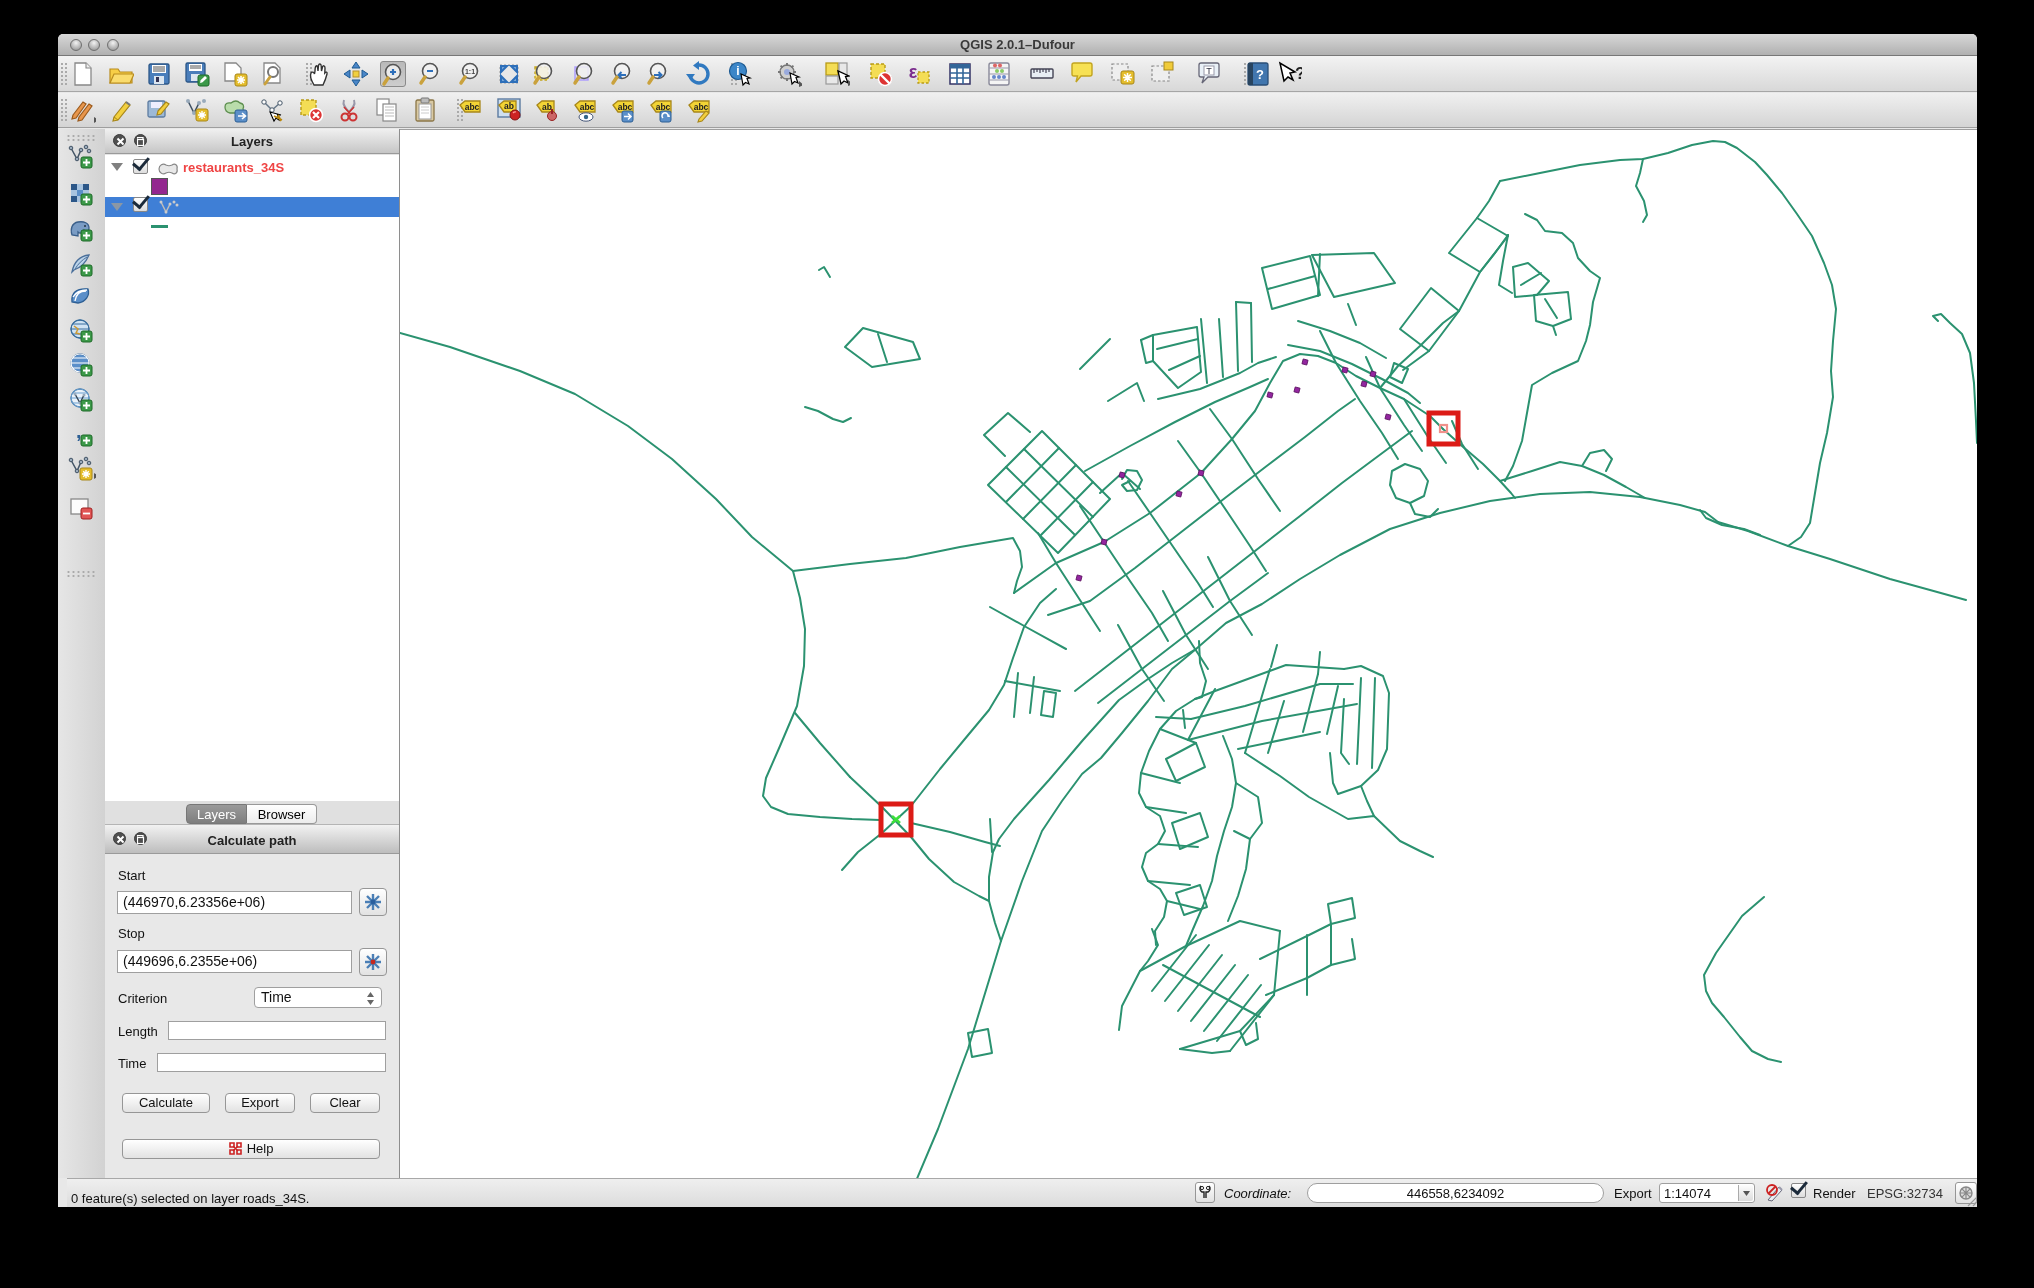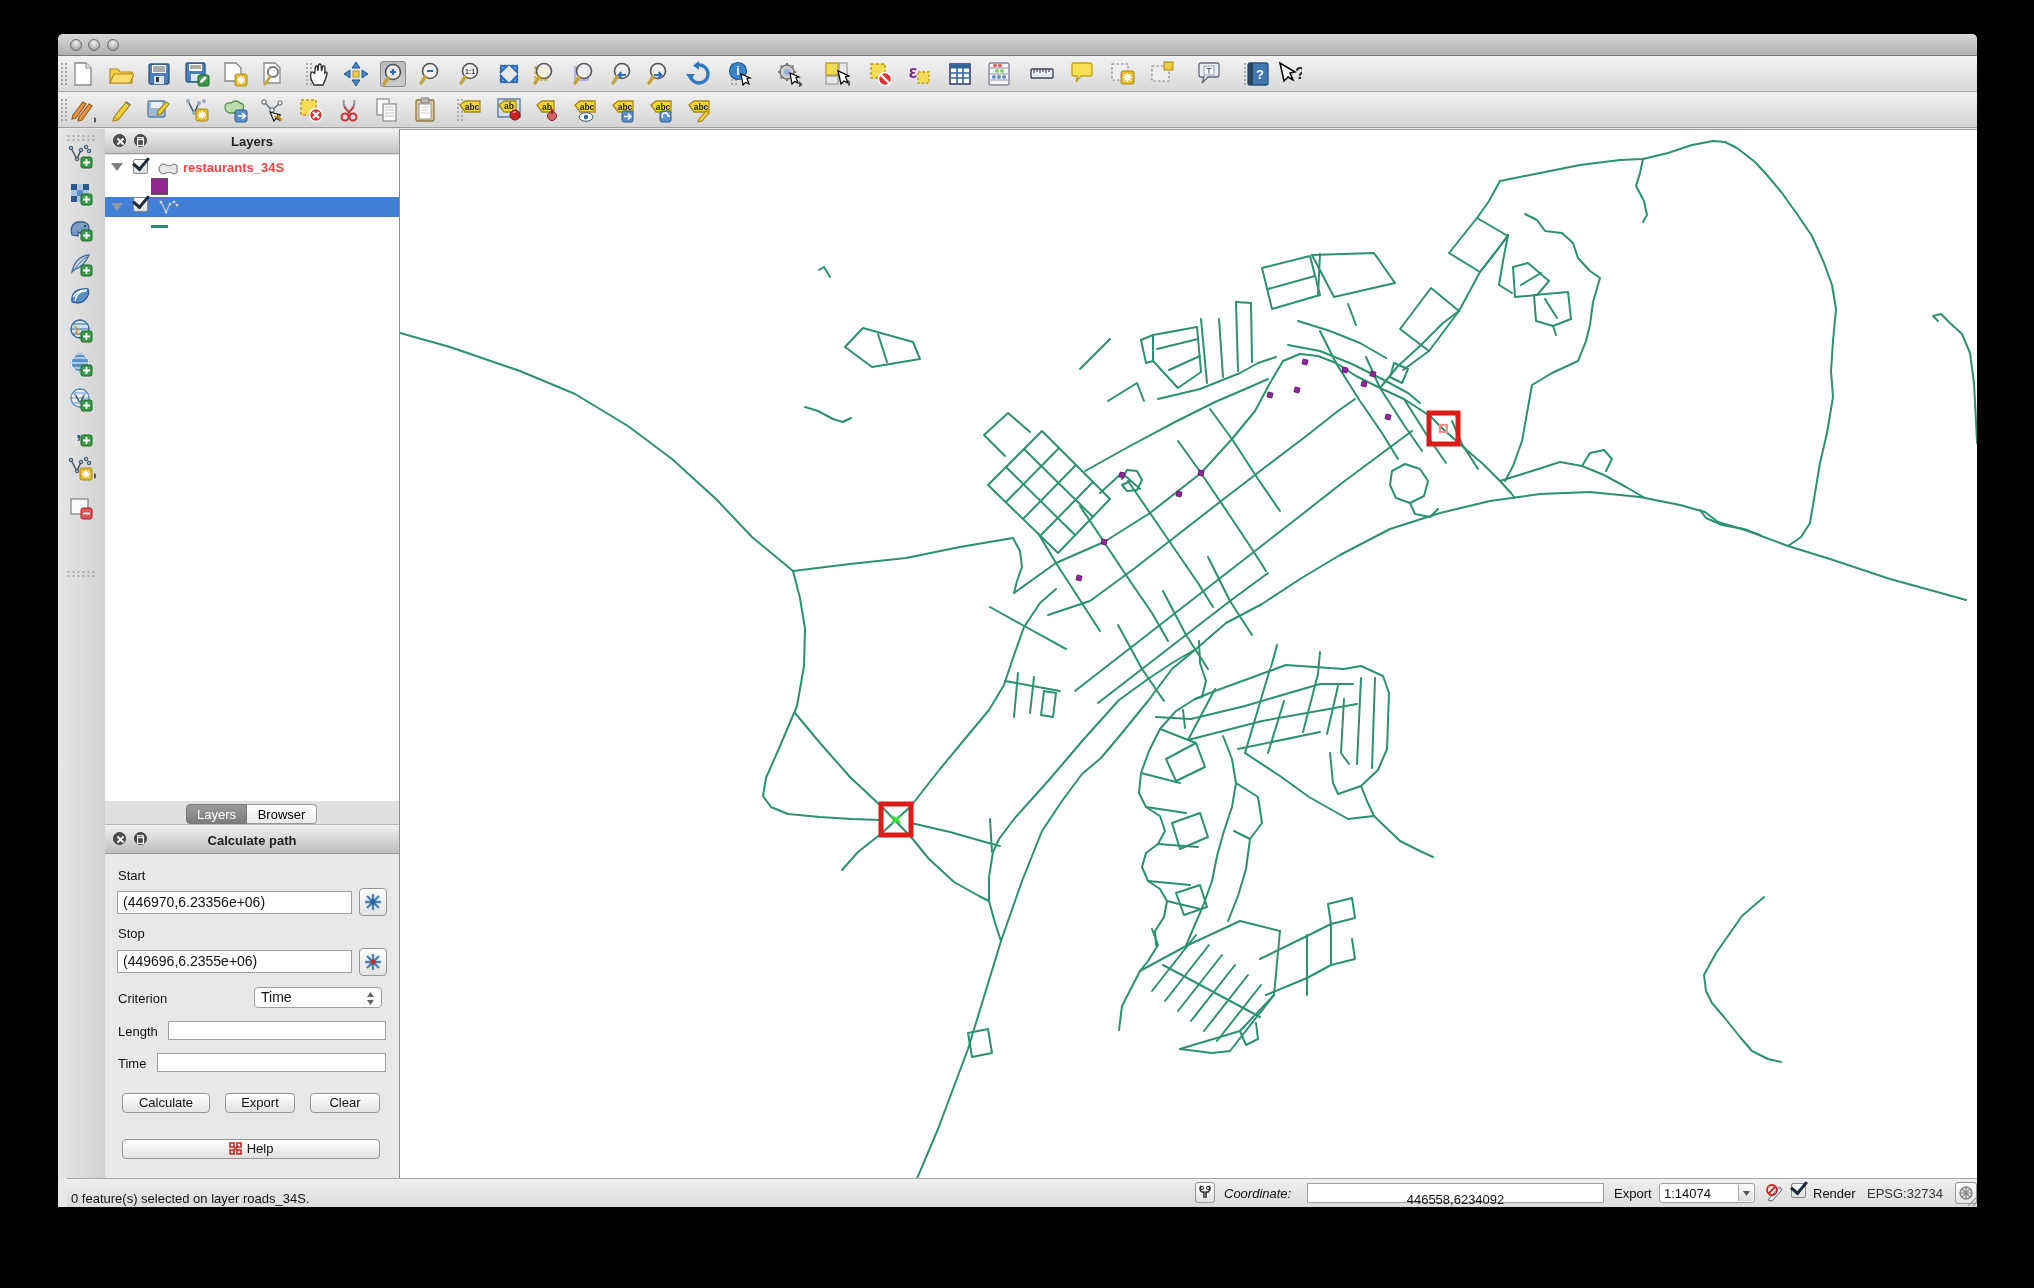--- a/index.html
+++ b/index.html
@@ -31,20 +31,21 @@
 .ico2{position:absolute;top:4px;width:26px;height:26px;}
 .sep{position:absolute;top:6px;width:7px;height:24px;background-image:radial-gradient(circle,#aaa 1px,transparent 1.2px);background-size:4px 4px;}
 </style>
 </head>
 <body>
 <div id="win">
   <div id="titlebar">
     <div class="tl" style="left:12px;"></div>
     <div class="tl" style="left:30px;"></div>
     <div class="tl" style="left:49px;"></div>
+    <div id="title">QGIS 2.0.1–Dufour</div>
   </div>
   <div id="tb1">
       <span class="sep" style="left:2px;"></span>
       <span class="ico" style="left:12px;"><svg width="26" height="26" viewBox="0 0 26 26">
           <path d="M5,2 L16,2 L21,7 L21,24 L5,24 Z" fill="#fff" stroke="#888" stroke-width="1.3"></path>
           <path d="M16,2 L16,7 L21,7" fill="#eee" stroke="#888" stroke-width="1.1"></path>
         </svg></span>
       <span class="ico" style="left:50px;"><svg width="26" height="26" viewBox="0 0 26 26">
           <path d="M2,8 L10,8 L12,11 L24,11 L24,22 L2,22 Z" fill="#f7ce46" stroke="#b98c1d" stroke-width="1.2"></path>
           <path d="M2,22 L6,13 L26,13 L22,22 Z" fill="#fadc6e" stroke="#b98c1d" stroke-width="1.2"></path>
@@ -681,21 +682,21 @@
   <div id="statusbar">
     <div style="position:absolute;left:4px;top:12px;font-size:13px;color:#111;">0 feature(s) selected on layer roads_34S.</div>
     <div class="btn" style="left:1128px;top:3px;width:20px;height:21px;border-radius:3px;">
       <svg width="14" height="15" viewBox="0 0 14 15" style="margin-top:2px;">
           <path d="M3,1 C1,3 2,6 4,7 L6,7 L6,13 M11,1 C13,3 12,6 10,7 L8,7 L8,13" fill="none" stroke="#222" stroke-width="1.4"></path>
           <circle cx="4" cy="3" r="1.6" fill="none" stroke="#222"></circle>
           <circle cx="10" cy="3" r="1.6" fill="none" stroke="#222"></circle>
         </svg>
     </div>
     <div style="position:absolute;left:1157px;top:7px;font-size:13px;font-style:italic;">Coordinate:</div>
-    <div class="field" style="left:1240px;top:4px;width:297px;height:20px;text-align:center;font-size:13px;padding-top:8px;">446558,6234092</div>
+    <div class="field" style="left:1240px;top:4px;width:297px;height:20px;text-align:center;font-size:13px;padding-top:2px;border-radius:10px;">446558,6234092</div>
     <div style="position:absolute;left:1547px;top:7px;font-size:13px;">Export</div>
     <div class="field" style="left:1592px;top:4px;width:96px;height:20px;font-size:13px;padding:2px 4px;border-radius:3px;">1:14074
       <span style="position:absolute;right:1px;top:1px;width:15px;height:16px;background:linear-gradient(#fdfdfd,#dcdcdc);border-left:1px solid #aaa;border-radius:0 2px 2px 0;"><svg width="15" height="16" viewBox="0 0 15 16">
             <path d="M7.5,11 L11,6 L4,6 Z" fill="#555"></path>
           </svg></span>
     </div>
     <div style="position:absolute;left:1697px;top:3px;width:22px;height:22px;">
       <svg width="22" height="22" viewBox="0 0 22 22">
           <path d="M4,18 L15,5 L18,8 L8,19 Z" fill="#e9eef4" stroke="#667" stroke-width="1"></path>
           <path d="M15,5 L18,8" stroke="#99a" stroke-width="2"></path>

